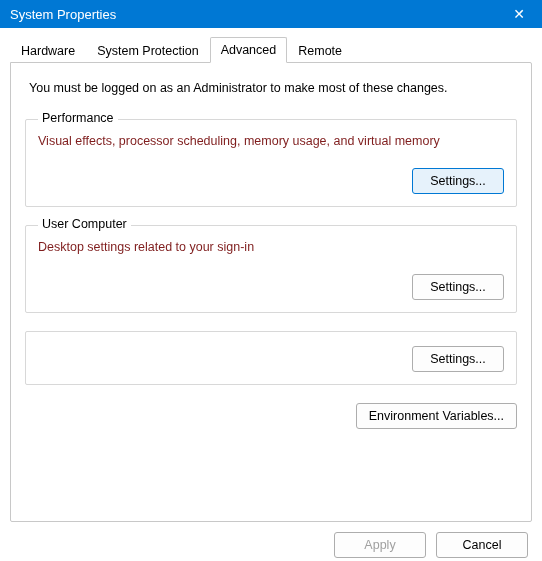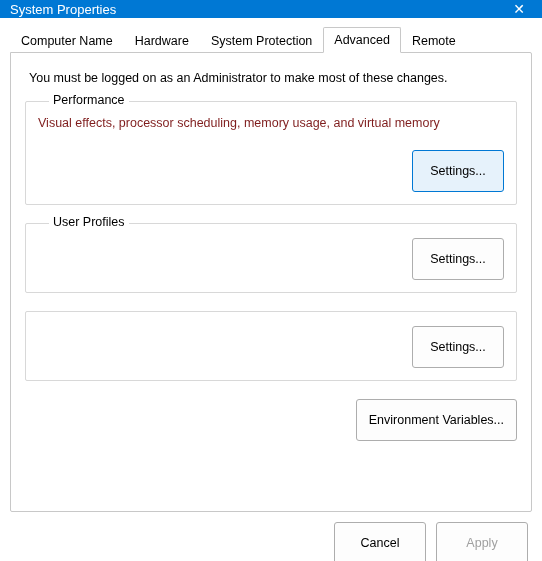--- a/index.html
+++ b/index.html
@@ -7,21 +7,21 @@
   font-family: "Segoe UI", Tahoma, sans-serif;
   font-size: 12px;
   background: #fff;
   width: 542px;
   height: 561px;
   overflow: hidden;
 }
 .titlebar {
   background: #0078d4;
   color: #fff;
-  height: 18px;
+  height: 28px;
   display: flex;
   align-items: center;
   justify-content: space-between;
   padding-left: 10px;
 }
 .titlebar-title { font-size: 13px; }
 .titlebar-close {
   width: 46px;
   height: 30px;
   display: flex;
@@ -57,51 +57,51 @@
   border: 1px solid #c8c8c8;
   margin: 0 10px 10px 10px;
   padding: 18px 14px 14px 14px;
   position: relative;
   height: 460px;
   border-radius: 0 2px 2px 2px;
 }
 .admin-note {
   font-size: 12.5px;
   color: #000;
-  margin-bottom: 16px;
+  margin-bottom: 24px;
   padding-left: 4px;
 }
 .groupbox {
   border: 1px solid #d8d8d8;
   border-radius: 2px;
   padding: 14px 12px 12px 12px;
   margin-bottom: 18px;
   position: relative;
 }
 .groupbox-title {
   position: absolute;
   top: -9px;
-  left: 23px;
+  left: 12px;
   background: #fff;
   padding: 0 4px;
   font-size: 12.5px;
   color: #000;
 }
 .groupbox-desc {
   font-size: 12.5px;
   color: #7f1d1d;
   margin-bottom: 20px;
 }
 .groupbox-actions {
   display: flex;
   justify-content: flex-end;
 }
 .btn {
   min-width: 92px;
-  height: 42px;
+  height: 26px;
   border: 1px solid #adadad;
   background: #fdfdfd;
   font-size: 12.5px;
   color: #000;
   border-radius: 3px;
   cursor: pointer;
   padding: 0 12px;
 }
 .btn:disabled {
   color: #a0a0a0;
@@ -127,52 +127,52 @@
 <body>
 
 <div class="titlebar">
   <span class="titlebar-title">System Properties</span>
   <div class="titlebar-close">
     <span>✕</span>
   </div>
 </div>
 
 <div class="tabs">
-  <div class="tab">Computer Name</div>
   <div class="tab">Hardware</div>
   <div class="tab">System Protection</div>
   <div class="tab active">Advanced</div>
   <div class="tab">Remote</div>
 </div>
 
 <div class="tab-content">
   <div class="admin-note">You must be logged on as an Administrator to make most of these changes.</div>
 
   <div class="groupbox">
     <div class="groupbox-title">Performance</div>
     <div class="groupbox-desc">Visual effects, processor scheduling, memory usage, and virtual memory</div>
     <div class="groupbox-actions">
       <button class="btn highlighted">Settings...</button>
     </div>
   </div>
 
   <div class="groupbox">
-    <div class="groupbox-title">User Profiles</div>
+    <div class="groupbox-title">User Computer</div>
+    <div class="groupbox-desc">Desktop settings related to your sign-in</div>
     <div class="groupbox-actions">
       <button class="btn">Settings...</button>
     </div>
   </div>
 
   <div class="groupbox">
     <div class="groupbox-actions">
       <button class="btn">Settings...</button>
     </div>
   </div>
 
   <div class="env-row">
     <button class="btn" style="min-width:160px">Environment Variables...</button>
   </div>
 </div>
 
 <div class="bottom-buttons">
+  <button class="btn" disabled="">Apply</button>
   <button class="btn">Cancel</button>
-  <button class="btn" disabled="">Apply</button>
 </div>
 
 </body></html>

